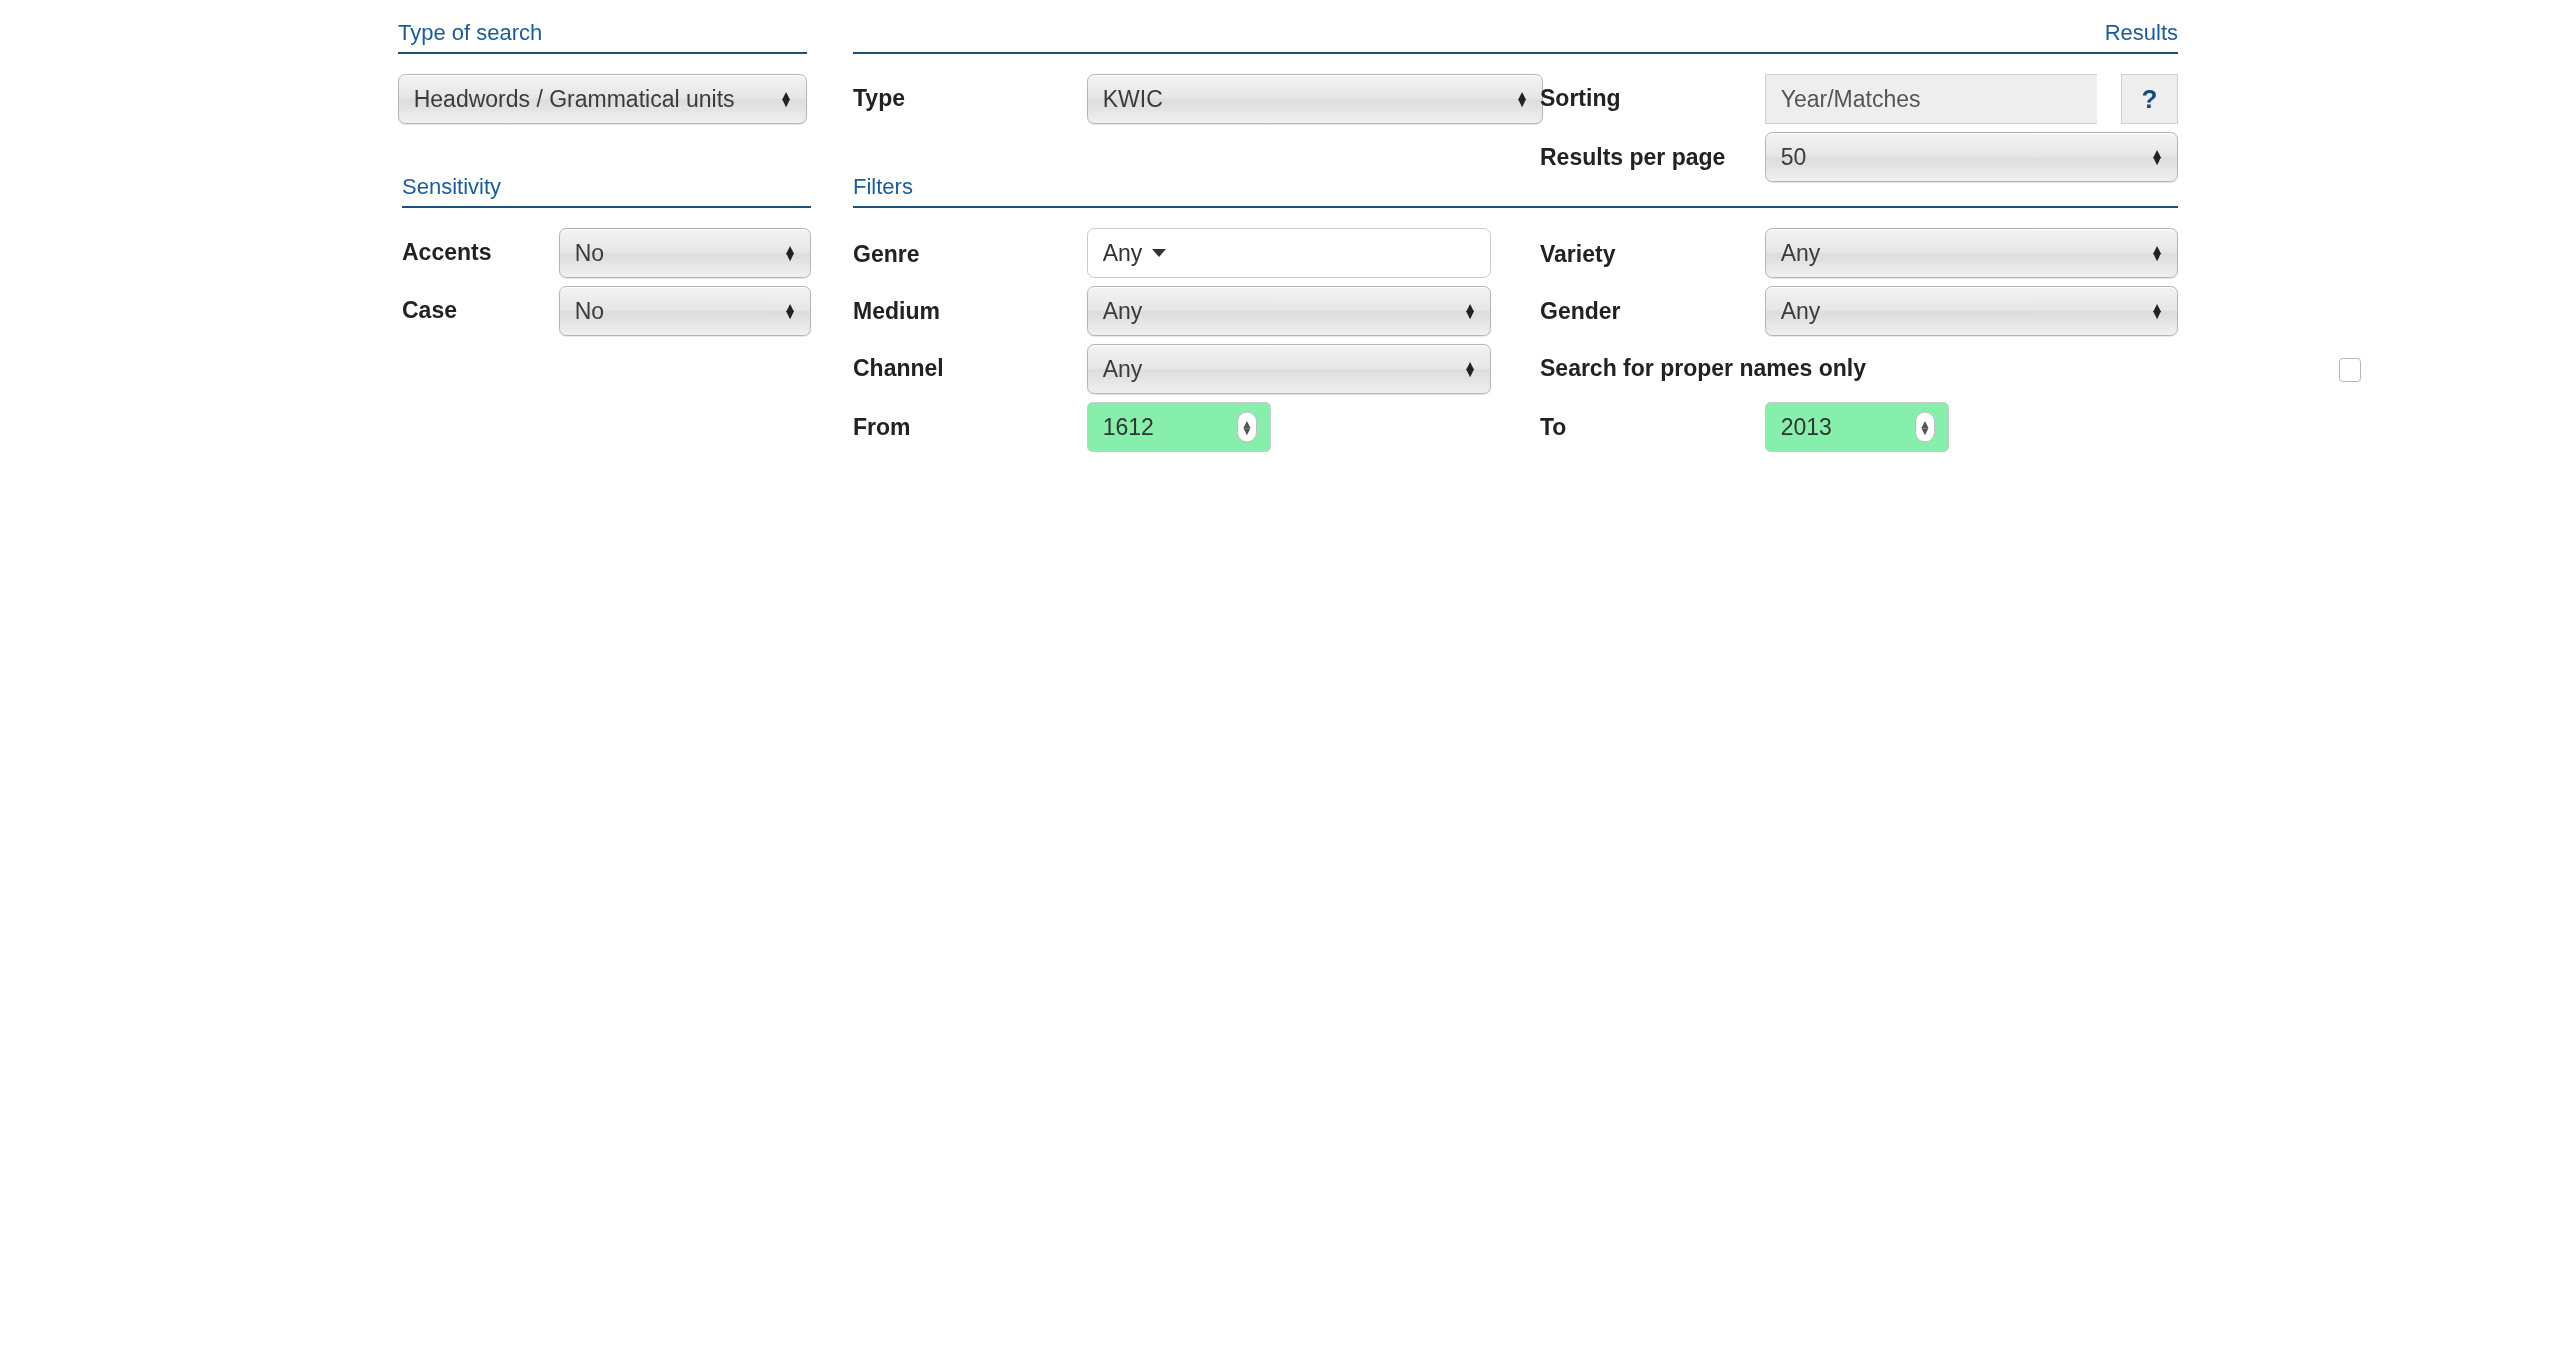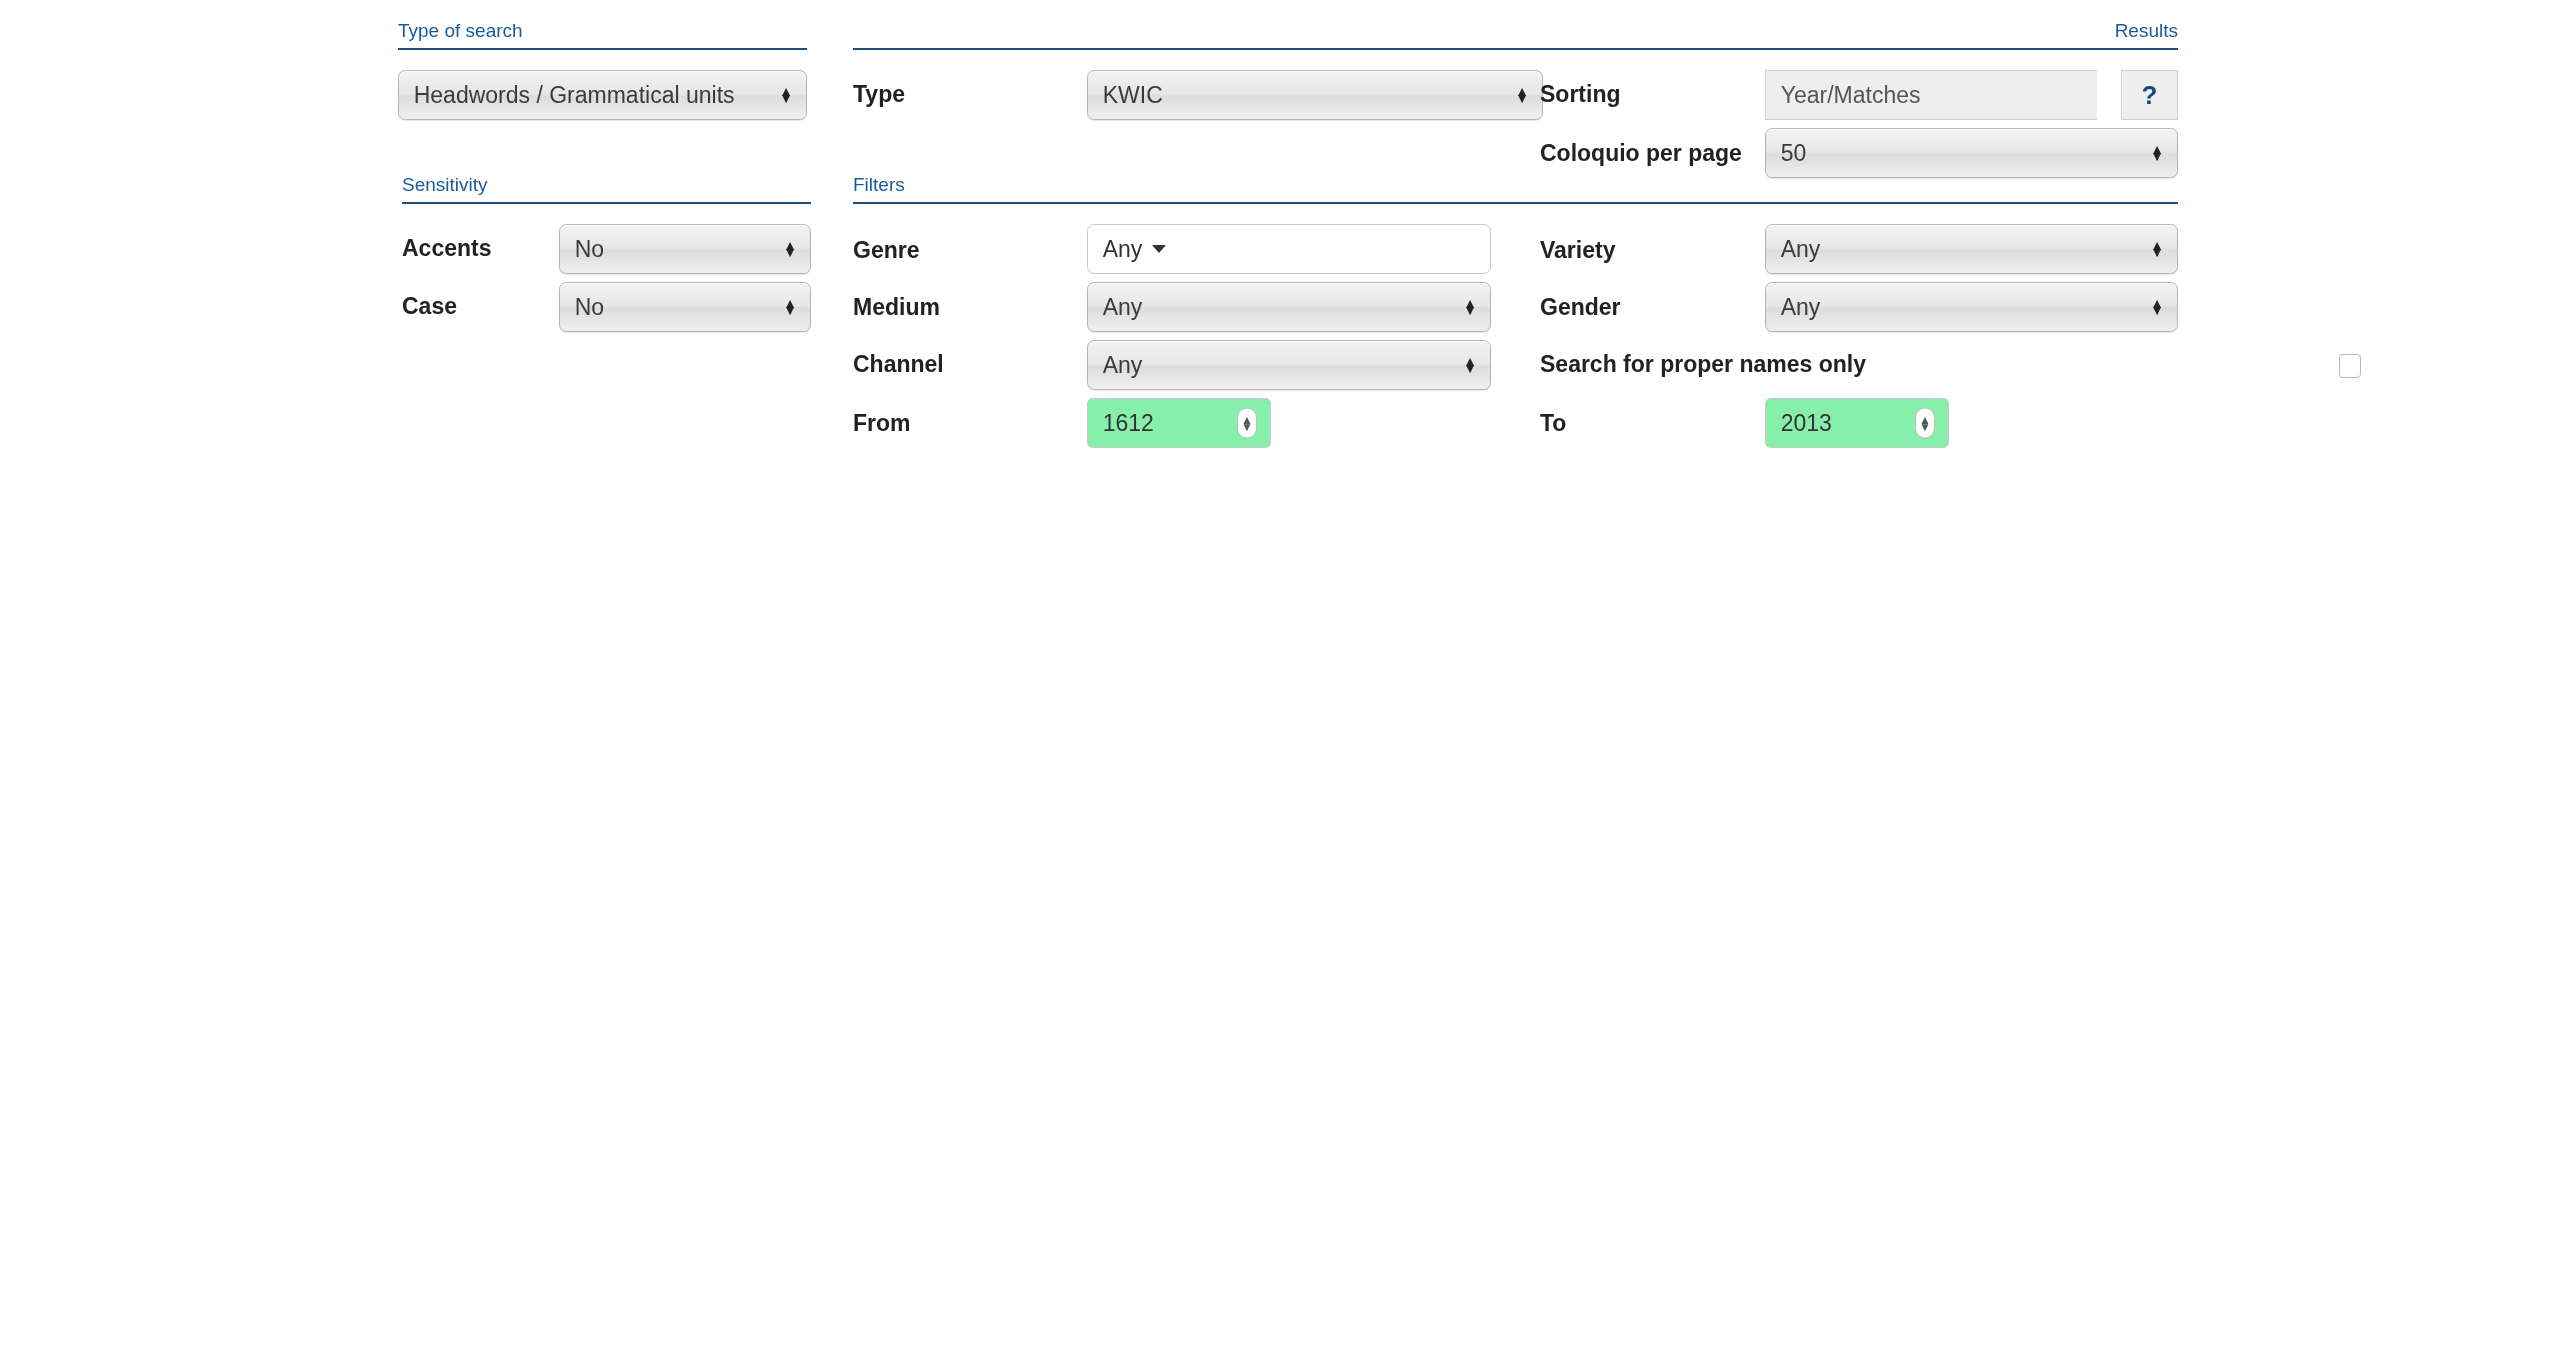--- a/index.html
+++ b/index.html
@@ -11,21 +11,21 @@
     font-family: "Liberation Sans", sans-serif;
     color: #333;
   }
   body { overflow-x: hidden; }
 
   .page { position: relative; width: 2576px; }
 
   
   .sec-head {
     color: #1a5b9e;
-    font-size: 19px;
+    font-size: 22px;
     padding-bottom: 6.4px;
     border-bottom: 2.8px solid #1f4e79;
     margin-bottom: 20px;
     white-space: nowrap;
   }
 
   
   .fld-label {
     font-weight: bold;
     font-size: 23px;
@@ -306,21 +306,21 @@
               <i>▼</i>
             </span>
         </div>
 
         <div class="fld-label" style="position:absolute; left:687px; top:13px;">Sorting</div>
         <div class="sorting-wrap" style="position:absolute; left:912px; top:0; width:413px;">
           <div class="sorting-val">Year/Matches</div>
           <div class="help-btn">?</div>
         </div>
 
-        <div class="fld-label" style="position:absolute; left:687px; top:72px;">Coloquio per page</div>
+        <div class="fld-label" style="position:absolute; left:687px; top:72px;">Results per page</div>
         <div class="sel" style="position:absolute; left:912px; top:58px; width:413px;">
           <span>50</span>
           <span class="arrows">
               <i>▲</i>
               <i>▼</i>
             </span>
         </div>
       </div>
     </div>
 

